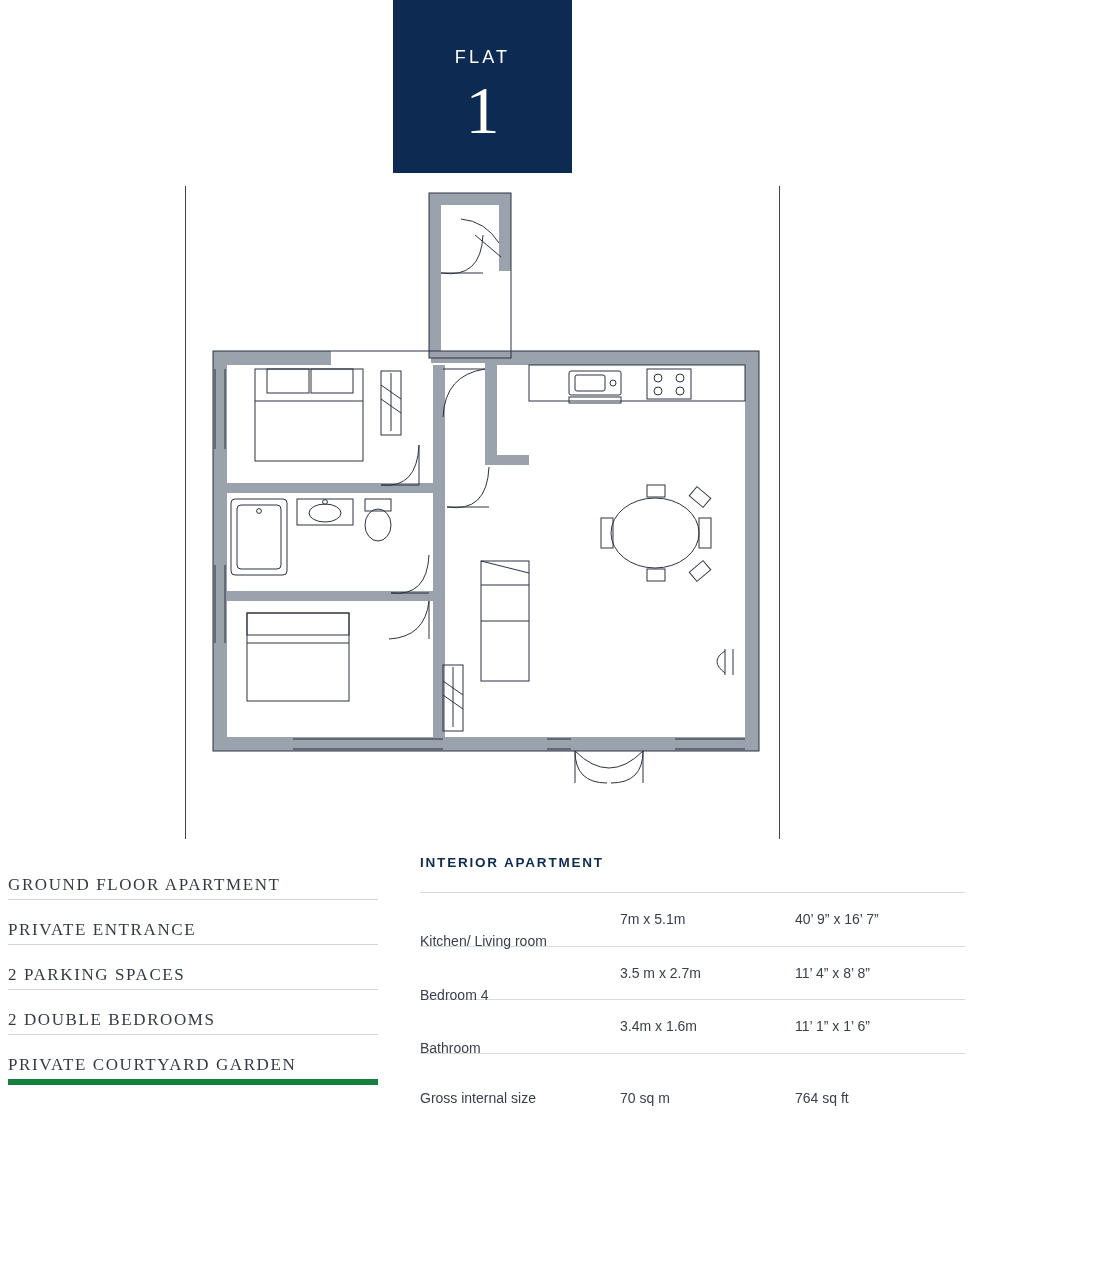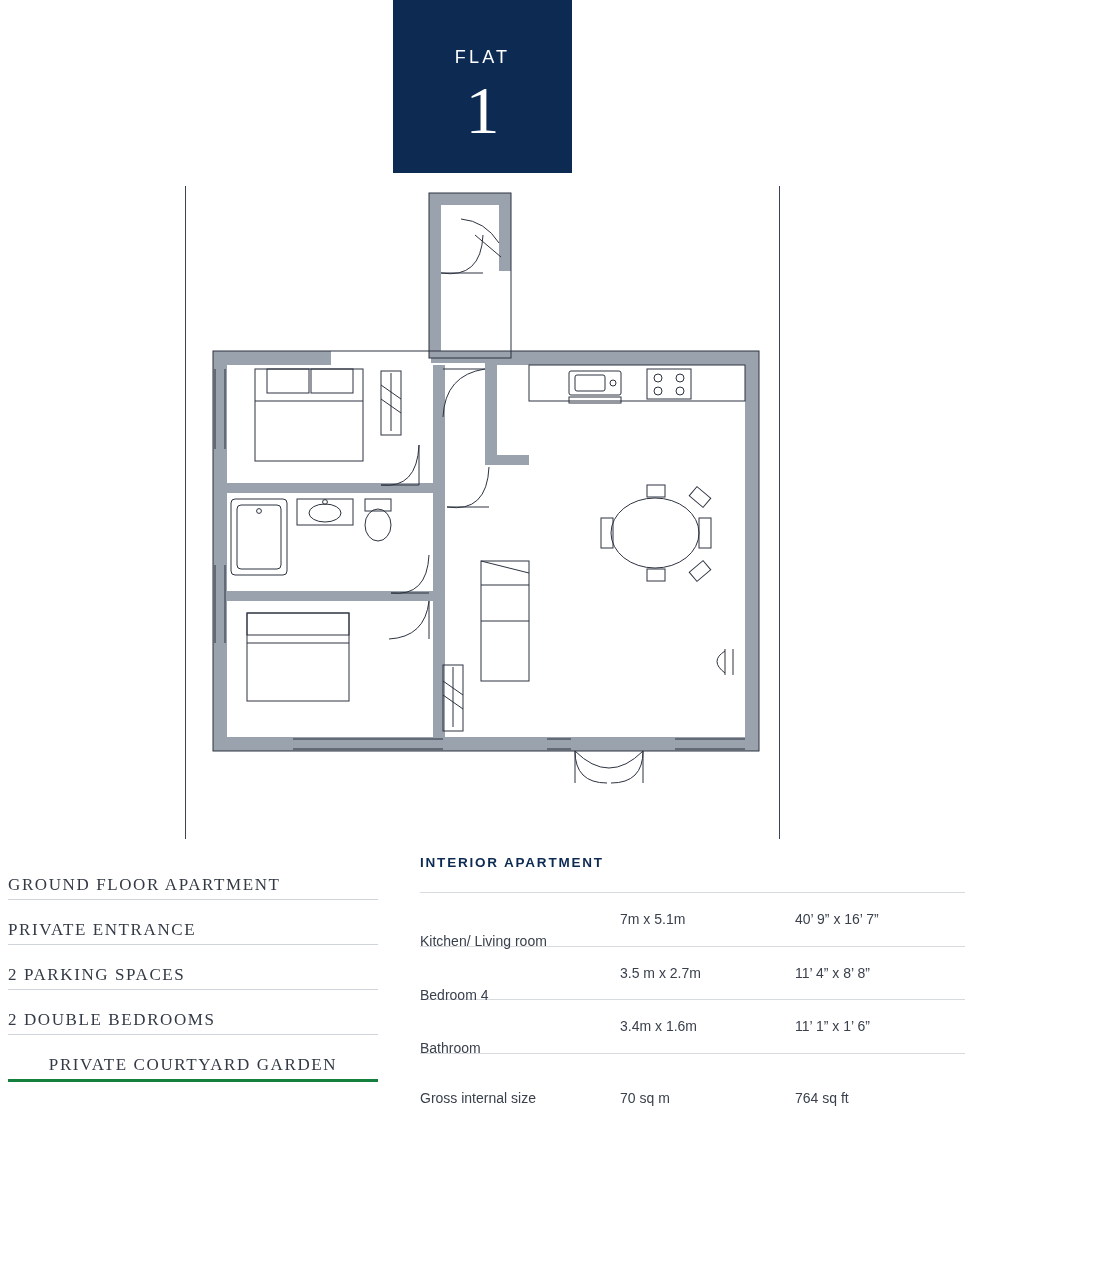--- a/index.html
+++ b/index.html
@@ -77,21 +77,21 @@
   }
   .feature {
     padding-bottom: 4px;
     margin-bottom: 20px;
     border-bottom: 1px solid #cfd4da;
     font-size: 17px;
     letter-spacing: 1.6px;
     color: #333a45;
     font-family: "Liberation Serif", serif;
   }
-  .feature:last-child { border-bottom: 3px solid #15803d; text-align: center; }
+  .feature:last-child { border-bottom: 6px solid #15803d; }
 
   
   .dims {
     position: absolute;
     left: 420px;
     top: 855px;
     width: 545px;
   }
   .dims-title {
     font-size: 13.5px;

